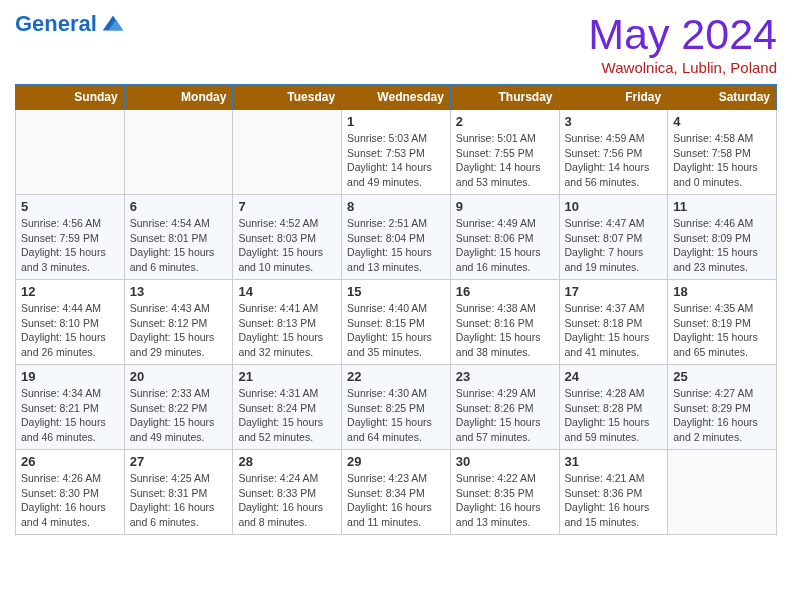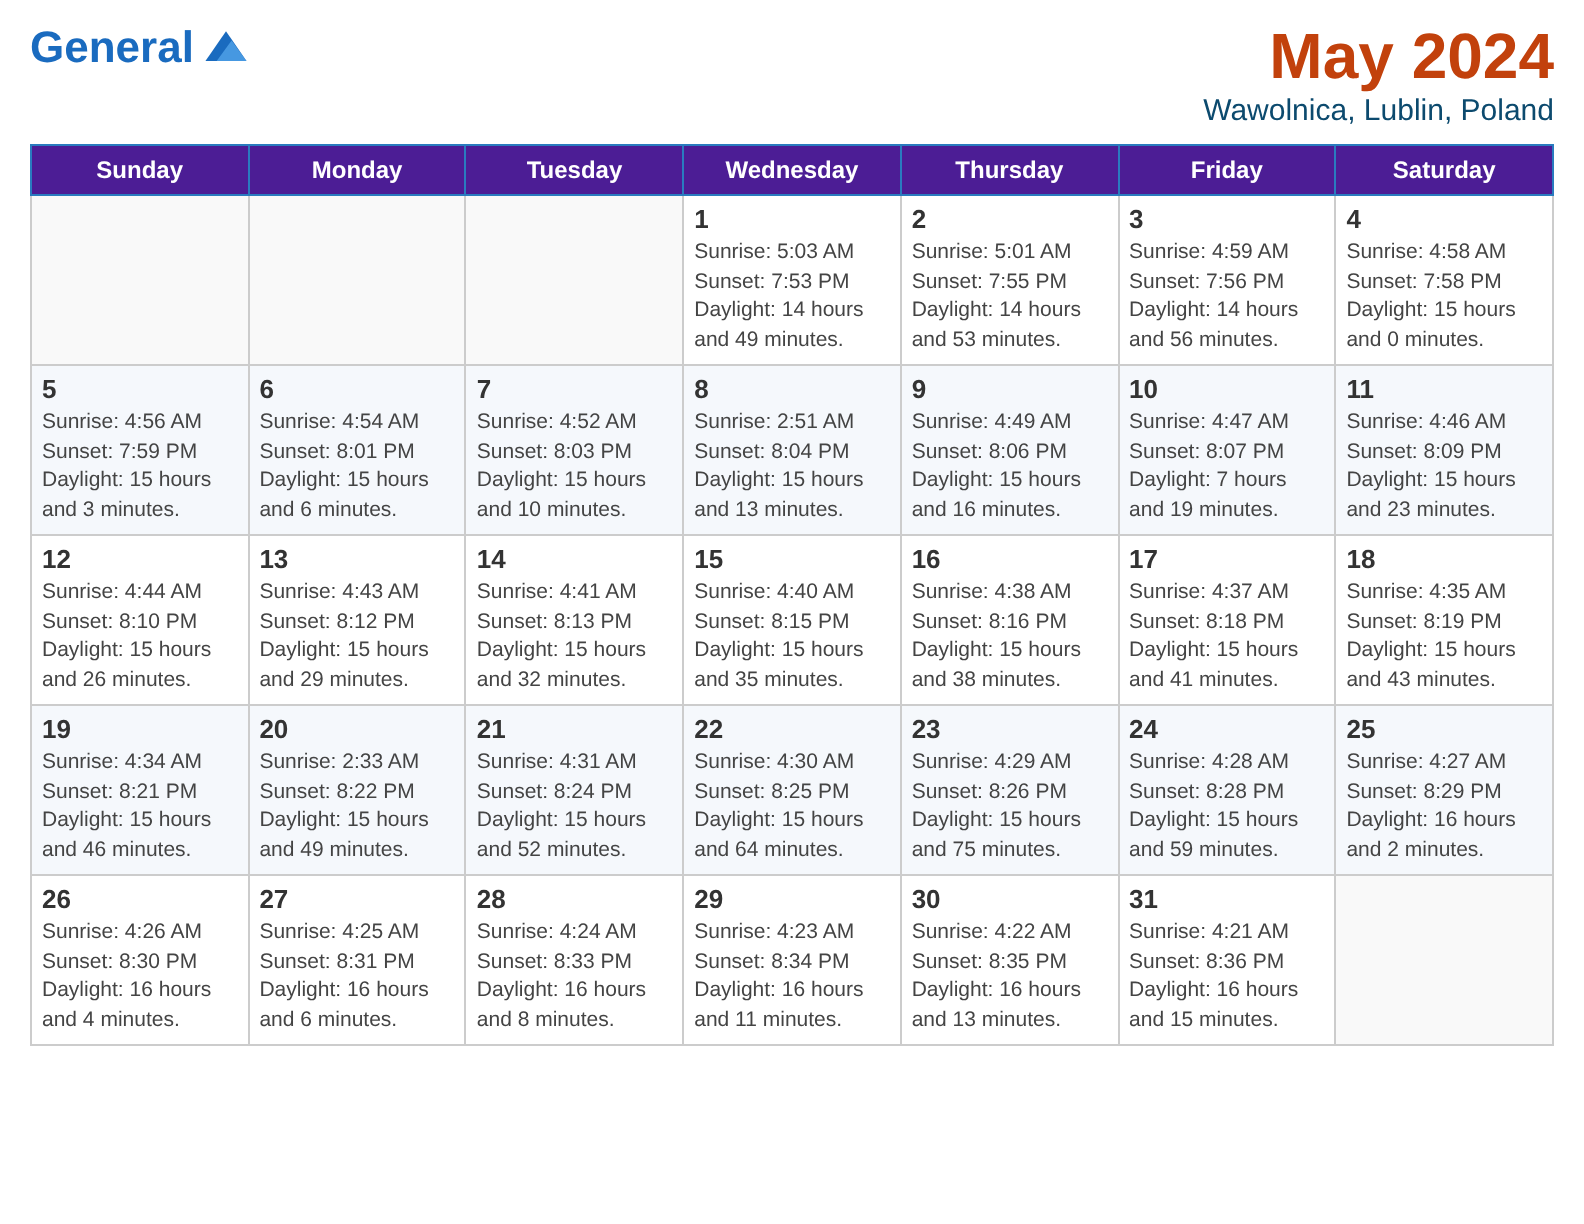--- a/index.html
+++ b/index.html
@@ -30,37 +30,37 @@
     .logo-icon {
       width: 28px;
       height: 28px;
       margin-left: 2px;
       margin-right: -2px;
     }
     .title-block {
       text-align: right;
     }
     .month-title {
-      font-size: 32px;
-      font-weight: bold;
-      color: #c2410c;
+      font-size: 43px;
+      font-weight: normal;
+      color: #6d28d9;
     }
     .location-title {
       font-size: 15px;
-      color: #0c4a6e;
+      color: #b91c1c;
     }
     table {
       width: 100%;
       border-collapse: collapse;
       font-size: 11px;
     }
     thead tr th {
-      background-color: #4c1d95;
+      background-color: #a16207;
       color: #fff;
-      text-align: center;
+      text-align: right;
       padding: 5px 6px;
       font-size: 12px;
       font-weight: bold;
       border: 1px solid #2a7bbf;
     }
     tbody tr td {
       border: 1px solid #ccc;
       vertical-align: top;
       padding: 4px 5px;
       width: calc(100% / 7);
@@ -228,21 +228,21 @@
         <td>
           <div class="day-num">17</div>
           <div class="day-info">Sunrise: 4:37 AM</div>
           <div class="day-info">Sunset: 8:18 PM</div>
           <div class="day-info">Daylight: 15 hours and 41 minutes.</div>
         </td>
         <td>
           <div class="day-num">18</div>
           <div class="day-info">Sunrise: 4:35 AM</div>
           <div class="day-info">Sunset: 8:19 PM</div>
-          <div class="day-info">Daylight: 15 hours and 43 minutes.</div>
+          <div class="day-info">Daylight: 15 hours and 65 minutes.</div>
         </td>
       </tr>
       <tr>
         <td>
           <div class="day-num">19</div>
           <div class="day-info">Sunrise: 4:34 AM</div>
           <div class="day-info">Sunset: 8:21 PM</div>
           <div class="day-info">Daylight: 15 hours and 46 minutes.</div>
         </td>
         <td>
@@ -260,21 +260,21 @@
         <td>
           <div class="day-num">22</div>
           <div class="day-info">Sunrise: 4:30 AM</div>
           <div class="day-info">Sunset: 8:25 PM</div>
           <div class="day-info">Daylight: 15 hours and 64 minutes.</div>
         </td>
         <td>
           <div class="day-num">23</div>
           <div class="day-info">Sunrise: 4:29 AM</div>
           <div class="day-info">Sunset: 8:26 PM</div>
-          <div class="day-info">Daylight: 15 hours and 75 minutes.</div>
+          <div class="day-info">Daylight: 15 hours and 57 minutes.</div>
         </td>
         <td>
           <div class="day-num">24</div>
           <div class="day-info">Sunrise: 4:28 AM</div>
           <div class="day-info">Sunset: 8:28 PM</div>
           <div class="day-info">Daylight: 15 hours and 59 minutes.</div>
         </td>
         <td>
           <div class="day-num">25</div>
           <div class="day-info">Sunrise: 4:27 AM</div>

